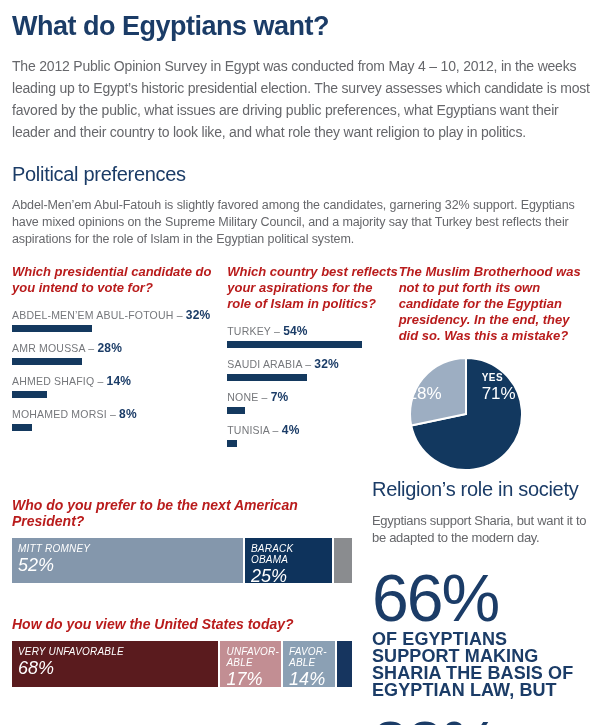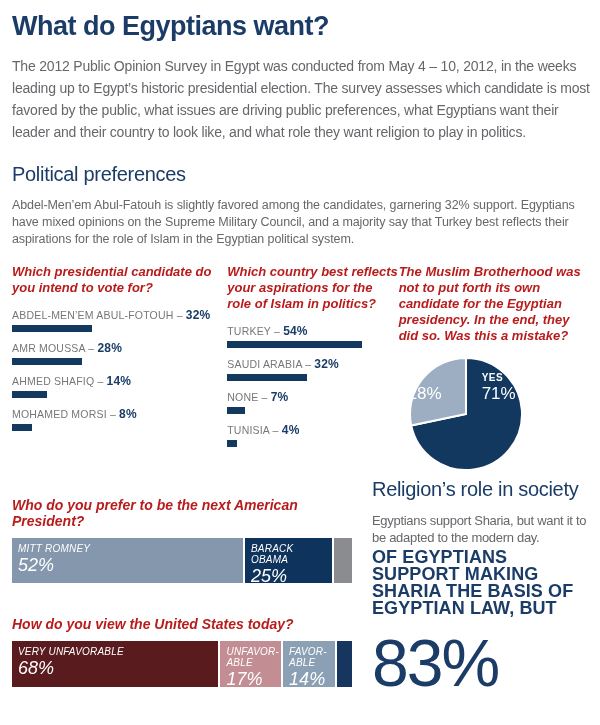--- a/index.html
+++ b/index.html
@@ -176,20 +176,21 @@
           </div>
           <div class="seg" style="flex-grow: 1; flex-basis: 0px; background: rgb(22, 53, 95);"></div>
         </div>
 
     </section>
 
     <section class="relcol">
       <h2>Religion’s role in society</h2>
       <p class="subtext">Egyptians support Sharia, but want it to be adapted to the modern day.</p>
 
+      <div class="bignum">66%</div>
       <div class="caption">OF EGYPTIANS SUPPORT MAKING SHARIA THE BASIS OF EGYPTIAN LAW, BUT</div>
 
       <div class="bignum bignum-2">83%</div>
 
     </section>
 
   </div>
 </div>
 
 </body></html>

